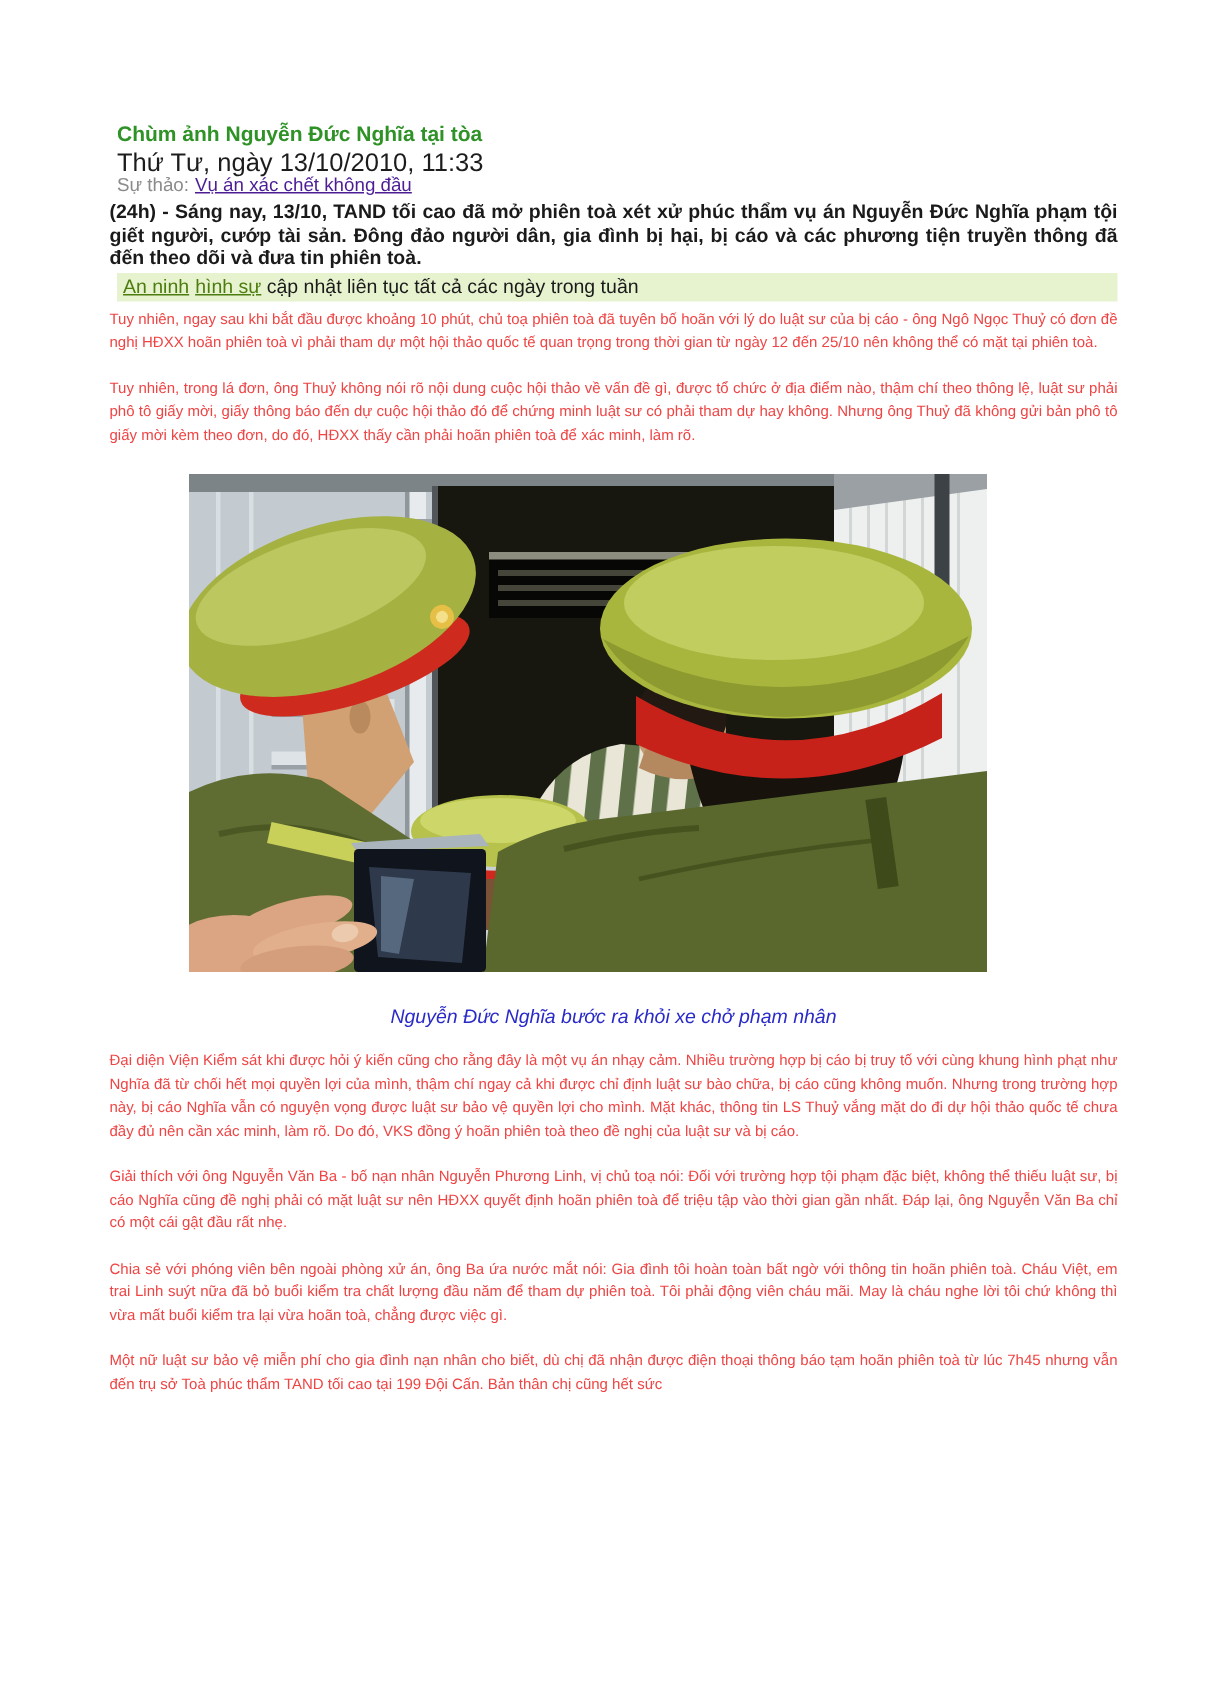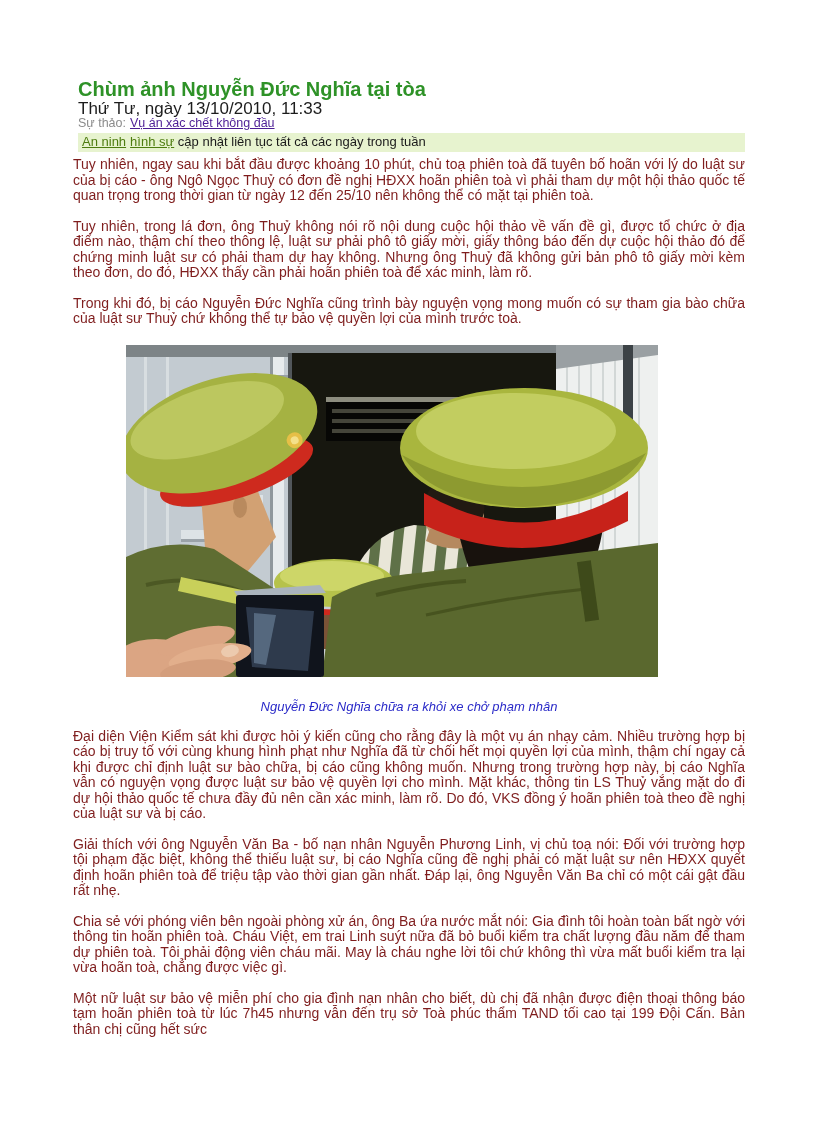--- a/index.html
+++ b/index.html
@@ -6,21 +6,21 @@
   body{
     width:816px;height:1123px;
     font-family:"Liberation Sans", sans-serif;
     color:#333;
     overflow:hidden;
   }
   .page{width:816px;height:1123px;position:relative;overflow:hidden;background:#fff;}
   .content{padding:80px 71px 0 73px;width:672px;}
 
   .title{
-    font-size:20px;font-weight:bold;color:#2e9227;
+    font-size:14px;font-weight:bold;color:#2e9227;
     margin:0 0 3px 5px;line-height:18px;
   }
   .date{
     font-size:17px;color:#1c1c1c;margin:0 0 0 5px;line-height:15px;
   }
   .event{
     font-size:12.5px;color:#8b8b8b;margin:0 0 1px 5px;line-height:15px;
   }
   .event .evt-label{margin-right:4px;}
   .event a{color:#4c1d95;text-decoration:underline;cursor:pointer;}
@@ -33,21 +33,21 @@
   .promo{
     background:#e7f3cf;
     margin:2px 0 0 5px;
     padding:2px 4px 3px 4px;
     font-size:13px;line-height:14px;color:#1a1a1a;
   }
   .promo a{color:#4d7c0f;text-decoration:underline;cursor:pointer;}
   .promo .promo-link-1{margin-right:4px;}
 
   p.body-par{
-    font-size:14px;color:#7f1d1d;text-align:justify;
+    font-size:10px;color:#ef4444;text-align:justify;
     line-height:15.5px;margin:15px 0 0 0;
   }
   p.first-par{margin-top:5px;}
 
   figure{margin:18px 0 0 0;padding:0;width:672px;}
   .photo-svg{display:block;margin-left:53px;}
   figcaption{
     margin-top:22px;text-align:center;width:672px;
     font-size:13px;font-style:italic;color:#2a2ac8;line-height:15px;
   }
@@ -59,28 +59,28 @@
   <div class="content">
 
     <h1 class="title">Chùm ảnh Nguyễn Đức Nghĩa tại tòa</h1>
 
     <div class="date">Thứ Tư, ngày 13/10/2010,  11:33</div>
 
     <div class="event">
       <span class="evt-label">Sự thảo:</span><a href="#">Vụ án xác chết không đầu</a>
     </div>
 
+    <p class="lead">(24h) - Sáng nay, 13/10, TAND tối cao đã mở phiên toà xét xử phúc thẩm vụ án Nguyễn Đức Nghĩa phạm tội giết người, cướp tài sản. Đông đảo người dân, gia đình bị hại, bị cáo và các phương tiện truyền thông đã đến theo dõi và đưa tin phiên toà.</p>
 
     <div class="promo">
       <a href="#" class="promo-link-1">An ninh</a><a href="#">hình sự</a><span> cập nhật liên tục tất cả các ngày trong tuần</span>
     </div>
 
     <p class="body-par first-par">Tuy nhiên, ngay sau khi bắt đầu được khoảng 10 phút, chủ toạ phiên toà đã tuyên bố hoãn với lý do luật sư của bị cáo - ông Ngô Ngọc Thuỷ có đơn đề nghị HĐXX hoãn phiên toà vì phải tham dự một hội thảo quốc tế quan trọng trong thời gian từ ngày 12 đến 25/10 nên không thể có mặt tại phiên toà.</p>
     <p class="body-par">Tuy nhiên, trong lá đơn, ông Thuỷ không nói rõ nội dung cuộc hội thảo về vấn đề gì, được tổ chức ở địa điểm nào, thậm chí theo thông lệ, luật sư phải phô tô giấy mời, giấy thông báo đến dự cuộc hội thảo đó để chứng minh luật sư có phải tham dự hay không. Nhưng ông Thuỷ đã không gửi bản phô tô giấy mời kèm theo đơn, do đó, HĐXX thấy cần phải hoãn phiên toà để xác minh, làm rõ.</p>
-    <p class="body-par">Trong khi đó, bị cáo Nguyễn Đức Nghĩa cũng trình bày nguyện vọng mong muốn có sự tham gia bào chữa của luật sư Thuỷ chứ không thể tự bảo vệ quyền lợi của mình trước toà.</p>
 
     <figure>
       <svg class="photo-svg" width="532" height="332" viewBox="0 0 532 332">
         <defs>
           <pattern id="stripes" patternUnits="userSpaceOnUse" width="22" height="22" patternTransform="rotate(6)">
             <rect width="22" height="22" fill="#e9e6d8"></rect>
             <rect width="10" height="22" fill="#5f7148"></rect>
           </pattern>
         </defs>
 
@@ -176,21 +176,21 @@
         </g>
 
         <g>
           <ellipse cx="30" cy="318" rx="44" ry="24" fill="#dba583"></ellipse>
           <ellipse cx="70" cy="296" rx="40" ry="12" transform="rotate(-14 70 296)" fill="#dba583"></ellipse>
           <ellipse cx="84" cy="312" rx="42" ry="12" transform="rotate(-10 84 312)" fill="#e2af8c"></ellipse>
           <ellipse cx="72" cy="326" rx="38" ry="11" transform="rotate(-6 72 326)" fill="#d49e7c"></ellipse>
           <ellipse cx="104" cy="306" rx="9" ry="6" transform="rotate(-12 104 306)" fill="#eccaae"></ellipse>
         </g>
       </svg>
-      <figcaption>Nguyễn Đức Nghĩa chữa ra khỏi xe chở phạm nhân</figcaption>
+      <figcaption>Nguyễn Đức Nghĩa bước ra khỏi xe chở phạm nhân</figcaption>
     </figure>
 
     <p class="body-par">Đại diện Viện Kiểm sát khi được hỏi ý kiến cũng cho rằng đây là một vụ án nhạy cảm. Nhiều trường hợp bị cáo bị truy tố với cùng khung hình phạt như Nghĩa đã từ chối hết mọi quyền lợi của mình, thậm chí ngay cả khi được chỉ định luật sư bào chữa, bị cáo cũng không muốn. Nhưng trong trường hợp này, bị cáo Nghĩa vẫn có nguyện vọng được luật sư bảo vệ quyền lợi cho mình. Mặt khác, thông tin LS Thuỷ vắng mặt do đi dự hội thảo quốc tế chưa đầy đủ nên cần xác minh, làm rõ. Do đó, VKS đồng ý hoãn phiên toà theo đề nghị của luật sư và bị cáo.</p>
     <p class="body-par">Giải thích với ông Nguyễn Văn Ba - bố nạn nhân Nguyễn Phương Linh, vị chủ toạ nói: Đối với trường hợp tội phạm đặc biệt, không thể thiếu luật sư, bị cáo Nghĩa cũng đề nghị phải có mặt luật sư nên HĐXX quyết định hoãn phiên toà để triệu tập vào thời gian gần nhất. Đáp lại, ông Nguyễn Văn Ba chỉ có một cái gật đầu rất nhẹ.</p>
     <p class="body-par">Chia sẻ với phóng viên bên ngoài phòng xử án, ông Ba ứa nước mắt nói: Gia đình tôi hoàn toàn bất ngờ với thông tin hoãn phiên toà. Cháu Việt, em trai Linh suýt nữa đã bỏ buổi kiểm tra chất lượng đầu năm để tham dự phiên toà. Tôi phải động viên cháu mãi. May là cháu nghe lời tôi chứ không thì vừa mất buổi kiểm tra lại vừa hoãn toà, chẳng được việc gì.</p>
     <p class="body-par">Một nữ luật sư bảo vệ miễn phí cho gia đình nạn nhân cho biết, dù chị đã nhận được điện thoại thông báo tạm hoãn phiên toà từ lúc 7h45 nhưng vẫn đến trụ sở Toà phúc thẩm TAND tối cao tại 199 Đội Cấn. Bản thân chị cũng hết sức</p>
 
   </div>
 </div>
 

